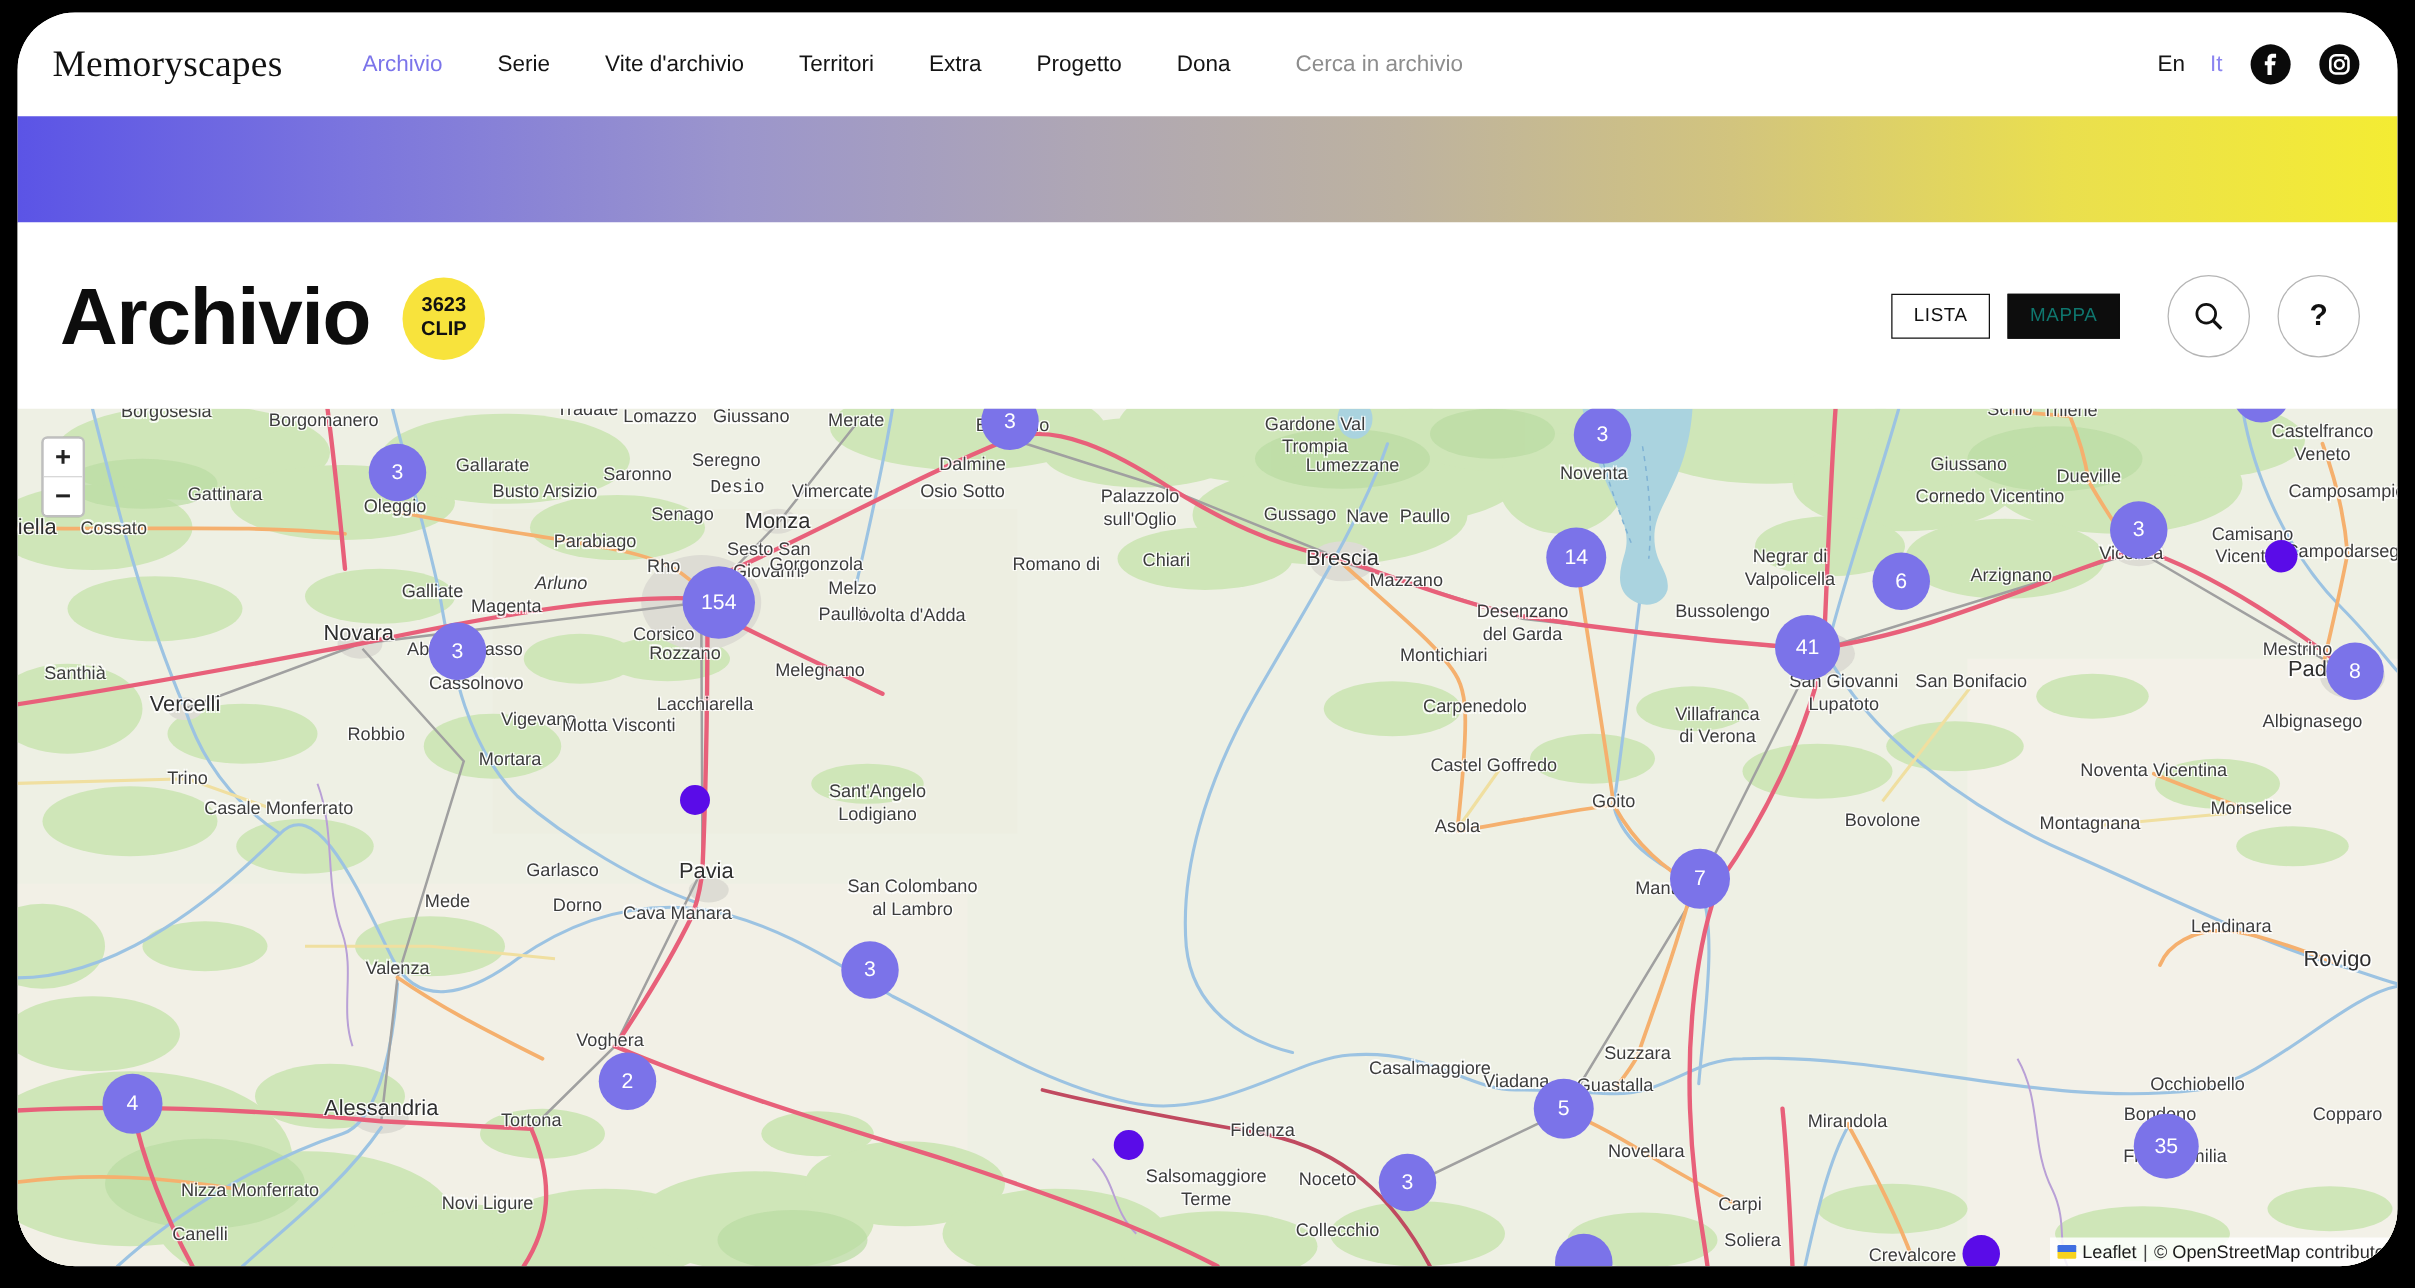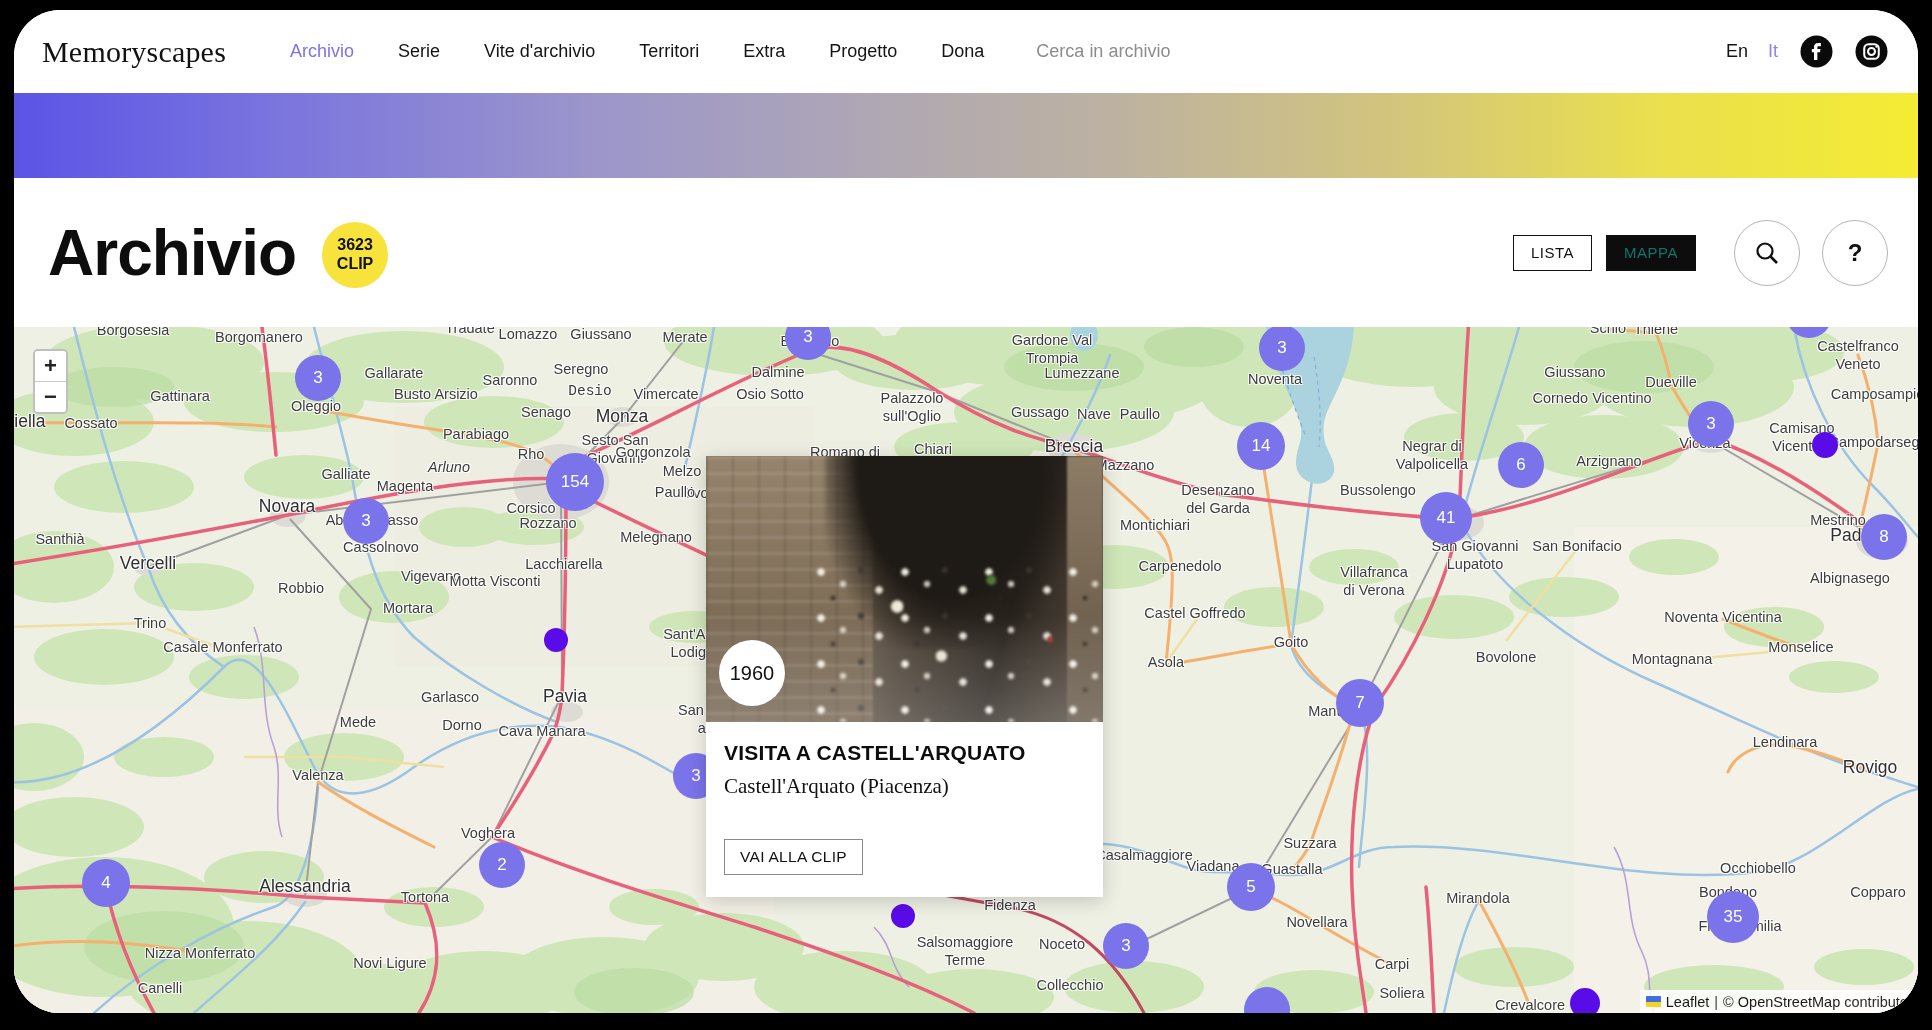--- a/index.html
+++ b/index.html
@@ -488,38 +488,20 @@
         <div class="cluster" style="left: 1719px; top: 590px; width: 52px; height: 52px; background: rgb(123, 115, 233);">35</div>
         <div class="cluster" style="left: 1112px; top: 619px; width: 46px; height: 46px; background: rgb(123, 115, 233);">3</div>
         <div class="cluster" style="left: 1795px; top: -12px; width: 46px; height: 46px; background: rgb(123, 115, 233);"></div>
         <div class="cluster" style="left: 1253px; top: 683px; width: 46px; height: 46px; background: rgb(123, 115, 233);"></div>
         <div class="dot" style="left: 542px; top: 313px; width: 24px; height: 24px; background: rgb(90, 12, 232);"></div>
         <div class="dot" style="left: 889px; top: 589px; width: 24px; height: 24px; background: rgb(90, 12, 232);"></div>
         <div class="dot" style="left: 1811px; top: 118px; width: 26px; height: 26px; background: rgb(90, 12, 232);"></div>
         <div class="dot" style="left: 1571px; top: 676px; width: 30px; height: 30px; background: rgb(90, 12, 232);"></div>
       </div>
 
-    <div class="popup">
-      <div class="popup-img">
-        <div class="pi stone"></div>
-        <div class="pi arch"></div>
-        <div class="pi pillar"></div>
-        <div class="pi crowd"></div>
-        <div class="pi accents"></div>
-        <div class="pi haze"></div>
-      </div>
-      <div class="year-badge">
-        <span>1960</span>
-      </div>
-      <div class="popup-body">
-        <div class="popup-title">VISITA A CASTELL'ARQUATO</div>
-        <div class="popup-sub">Castell'Arquato (Piacenza)</div>
-      </div>
-      <button class="popup-btn">VAI ALLA CLIP</button>
-    </div>
 
     <div class="zoomctl">
       <div>+</div>
       <div>−</div>
     </div>
 
     <div class="attrib">
       <span class="ua-flag"></span>
       <a>Leaflet</a>
       <span class="sep">|</span>

